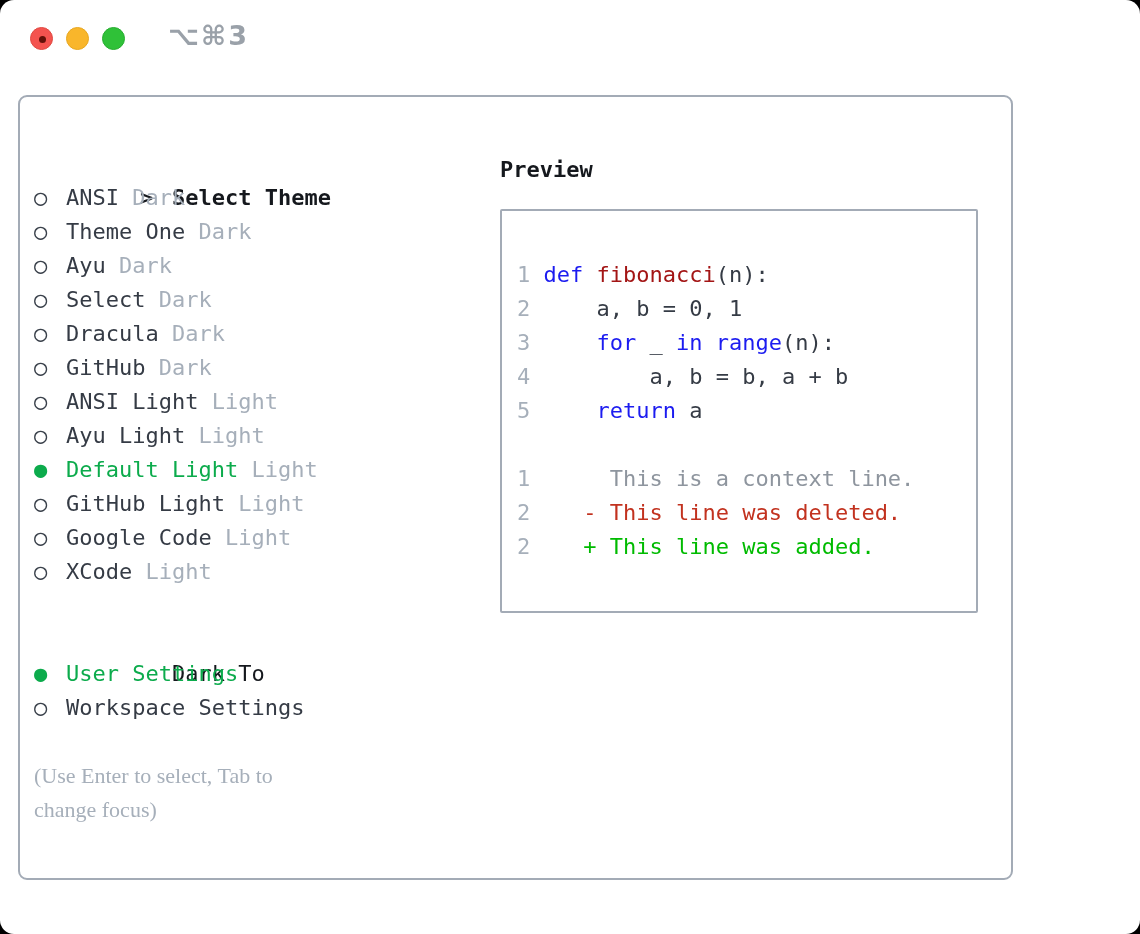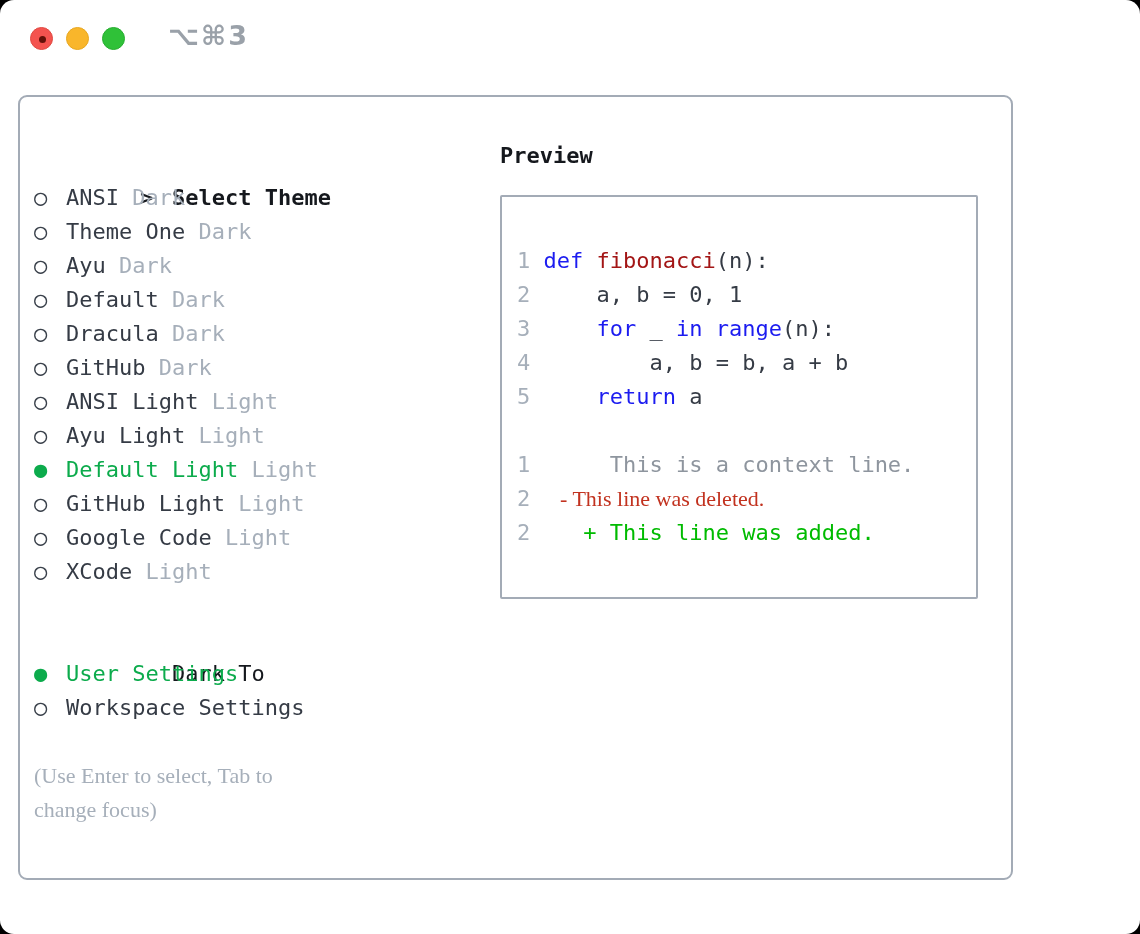--- a/index.html
+++ b/index.html
@@ -32,32 +32,32 @@
   .bullet.pointer{font-weight:700;color:var(--header);}
   .bullet.sel{color:var(--green);}
   .header-text{font-weight:700;color:var(--header);}
   .apply-header{color:var(--header);}
   .theme-name{color:var(--text);}
   .theme-name.sel{color:var(--green);}
   .variant{color:var(--muted);}
   .section-gap{height:34px;}
   .help-line{color:var(--muted);white-space:pre;height:34px;font-family:Liberation Serif, serif;}
 
-  .right-col{position:absolute;left:480px;top:42px;}
+  .right-col{position:absolute;left:480px;top:56px;}
   .preview-header{font-weight:700;color:var(--header);height:34px;}
   .preview-box{margin-top:22px;width:478px;height:404px;box-sizing:border-box;
     border:2px solid var(--border);border-radius:2px;background:#fff;}
   .preview-box pre{margin:0;padding:47px 6px 0 15px;font:inherit;}
   .code-line{height:34px;white-space:pre;}
   .num{color:var(--muted);}
   .tok-kw{color:var(--kw);}
   .tok-fn{color:var(--fn);}
   .tok-pl{color:var(--text);}
   .tok-ctx{color:var(--ctx);}
-  .tok-del{color:var(--del);font-family:Liberation Serif, serif;}
+  .tok-del{color:var(--del);}
   .tok-add{color:var(--add);}
 </style>
 </head>
 <body>
 
 <div class="window">
 
   <div class="traffic-lights">
     <span class="tl red">
         <span class="dot"></span>
@@ -70,21 +70,21 @@
   <div class="panel">
 
     <div class="left-col">
       <div class="row">
         <span class="bullet pointer">&gt;</span><span class="header-text">Select Theme</span>
       </div>
       <div id="theme-list">
           <div class="row"><span class="bullet">○</span><span class="theme-name">ANSI</span> <span class="variant">Dark</span></div>
           <div class="row"><span class="bullet">○</span><span class="theme-name">Theme One</span> <span class="variant">Dark</span></div>
           <div class="row"><span class="bullet">○</span><span class="theme-name">Ayu</span> <span class="variant">Dark</span></div>
-          <div class="row"><span class="bullet">○</span><span class="theme-name">Default</span> <span class="variant">Dark</span></div>
+          <div class="row"><span class="bullet">○</span><span class="theme-name">Select</span> <span class="variant">Dark</span></div>
           <div class="row"><span class="bullet">○</span><span class="theme-name">Dracula</span> <span class="variant">Dark</span></div>
           <div class="row"><span class="bullet">○</span><span class="theme-name">GitHub</span> <span class="variant">Dark</span></div>
           <div class="row"><span class="bullet">○</span><span class="theme-name">ANSI Light</span> <span class="variant">Light</span></div>
           <div class="row"><span class="bullet">○</span><span class="theme-name">Ayu Light</span> <span class="variant">Light</span></div>
           <div class="row"><span class="bullet sel">●</span><span class="theme-name sel">Default Light</span> <span class="variant">Light</span></div>
           <div class="row"><span class="bullet">○</span><span class="theme-name">GitHub Light</span> <span class="variant">Light</span></div>
           <div class="row"><span class="bullet">○</span><span class="theme-name">Google Code</span> <span class="variant">Light</span></div>
           <div class="row"><span class="bullet">○</span><span class="theme-name">XCode</span> <span class="variant">Light</span></div>
         </div>
 

